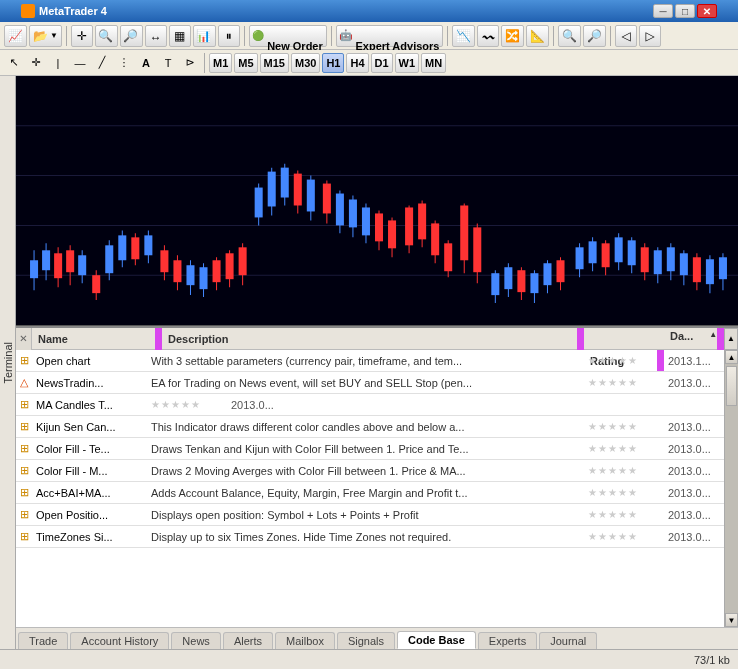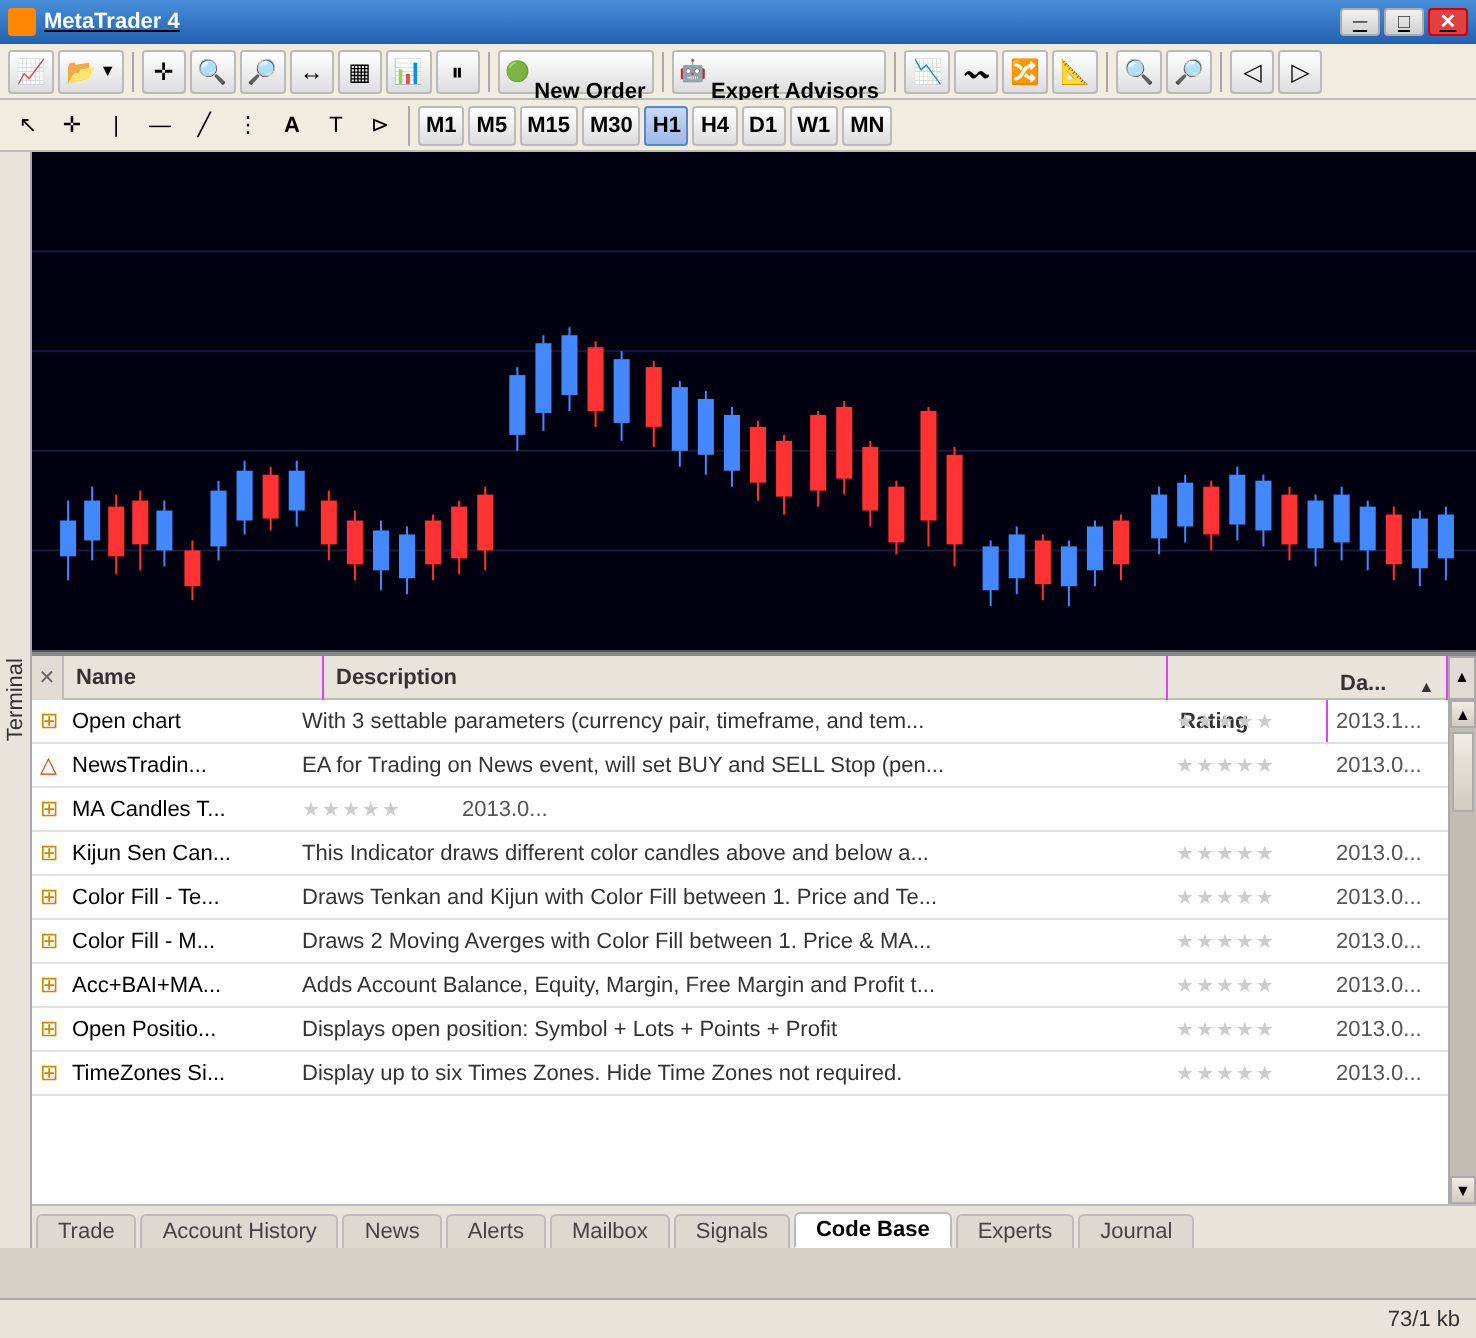--- a/index.html
+++ b/index.html
@@ -1,19 +1,19 @@
 <!DOCTYPE html>
 <html><head>
   <meta charset="utf-8">
   <style>
     * { margin: 0; padding: 0; box-sizing: border-box; }
     body { width: 738px; height: 669px; font-family: 'Segoe UI', Tahoma, Arial, sans-serif; font-size: 12px; background: #d4d0c8; overflow: hidden; }
 
     
-    .title-bar { background: linear-gradient(to bottom, #4a90d9, #2060b0); height: 22px; display: flex; align-items: center; justify-content: space-between; padding: 0 4px; text-decoration: underline; }
+    .title-bar { background: linear-gradient(to bottom, #4a90d9, #2060b0); height: 22px; display: flex; align-items: center; justify-content: space-between; padding: 0 21px; }
     .title-bar-text { color: white; font-size: 11px; font-weight: bold; display: flex; align-items: center; gap: 4px; }
     .title-bar-icon { width: 14px; height: 14px; background: #ff8800; border-radius: 2px; display: inline-flex; align-items: center; justify-content: center; }
     .title-bar-controls { display: flex; gap: 2px; }
     .title-btn { width: 20px; height: 14px; border: 1px solid #aaa; border-radius: 2px; display: flex; align-items: center; justify-content: center; font-size: 10px; cursor: pointer; color: #333; font-weight: bold; }
     .title-btn.close { background: #e04040; color: white; border-color: #c00; }
     .title-btn.min { background: linear-gradient(to bottom, #f0f0f0, #d0d0d0); }
     .title-btn.max { background: linear-gradient(to bottom, #f0f0f0, #d0d0d0); }
 
     
     .menu-bar { background: #f0ece0; height: 22px; display: flex; align-items: center; padding: 0 2px; border-bottom: 1px solid #aaa; }
@@ -34,25 +34,25 @@
     
     .chart-container { background: #000010; position: relative; overflow: hidden; border-bottom: 1px solid #555; }
 
     
     .chart-svg { position: absolute; top: 0; left: 0; width: 100%; height: 100%; }
 
     
     .table-panel { background: #fff; border-top: 2px solid #888; overflow: hidden; }
     .table-header { display: flex; background: #e8e4dc; border-bottom: 1px solid #bbb; height: 22px; align-items: center; }
     .col-x-btn { width: 16px; height: 22px; display: flex; align-items: center; justify-content: center; background: #e0dcd4; border-right: 1px solid #bbb; cursor: pointer; font-size: 10px; color: #666; }
-    .th-cell { padding: 2px 6px; font-size: 11px; font-weight: bold; color: #333; border-right: 1px solid #d946ef; height: 22px; display: flex; align-items: center; }
+    .th-cell { padding: 2px 6px; font-size: 11px; font-weight: bold; color: #333; border-right: 7px solid #d946ef; height: 22px; display: flex; align-items: center; }
     .th-name { width: 130px; }
     .th-desc { flex: 1; }
     .th-rating { width: 80px; margin-top: 44px; }
-    .th-date { width: 60px; display: flex; align-items: flex-end; gap: 16px; }
+    .th-date { width: 60px; display: flex; align-items: flex-start; gap: 16px; }
 
     .table-body { overflow-y: hidden; }
     .table-row { display: flex; align-items: center; height: 22px; border-bottom: 1px solid #e0e0e0; }
     .td-icon { width: 16px; padding-left: 4px; font-size: 10px; }
     .td-name { width: 115px; font-size: 11px; color: #000; white-space: nowrap; overflow: hidden; text-overflow: ellipsis; padding: 0 4px; }
     .td-desc { flex: 1; font-size: 11px; color: #333; white-space: nowrap; overflow: hidden; text-overflow: ellipsis; padding: 0 4px; }
     .td-rating { width: 80px; display: flex; align-items: center; gap: 1px; padding: 0 4px; }
     .td-date { width: 60px; font-size: 11px; color: #555; padding: 0 4px; }
     .star { font-size: 10px; color: #ccc; }
 
@@ -64,21 +64,21 @@
     .scroll-btn { height: 14px; background: linear-gradient(to bottom, #f0ece4, #d0ccc4); border: 1px solid #aaa; display: flex; align-items: center; justify-content: center; font-size: 8px; cursor: pointer; }
     .scroll-track { flex: 1; background: #c0bdb5; }
     .scroll-thumb { height: 30px; background: linear-gradient(to bottom, #f0ece4, #d0ccc4); border: 1px solid #aaa; margin: 0 1px; cursor: pointer; }
 
     
     .bottom-tabs { height: 22px; background: #e8e4dc; display: flex; align-items: flex-end; border-top: 1px solid #bbb; }
     .btab { padding: 2px 10px; font-size: 11px; cursor: pointer; border: 1px solid #bbb; border-bottom: none; background: #ddd8d0; color: #444; margin-left: 2px; border-radius: 3px 3px 0 0; }
     .btab.active { background: #fff; color: #000; font-weight: bold; border-bottom: 1px solid #fff; }
 
     
-    .status-bar { height: 20px; background: #e8e4dc; border-top: 1px solid #aaa; display: flex; align-items: center; justify-content: flex-end; padding: 0 8px; font-size: 11px; color: #333; margin-top: 25px; }
+    .status-bar { height: 20px; background: #e8e4dc; border-top: 1px solid #aaa; display: flex; align-items: center; justify-content: flex-end; padding: 0 8px; font-size: 11px; color: #333; }
 
     .main-wrapper { display: flex; flex-direction: column; height: 647px;  }
 
     .content-area { display: flex; flex: 1; overflow: hidden; }
     .left-terminal { width: 16px; background: #e8e4dc; border-right: 1px solid #aaa; display: flex; align-items: center; justify-content: center; position: relative; }
     .terminal-text { writing-mode: vertical-rl; transform: rotate(180deg); font-size: 11px; color: #333; user-select: none; }
     .right-content { flex: 1; display: flex; flex-direction: column; }
   </style>
 </head>
 <body>

